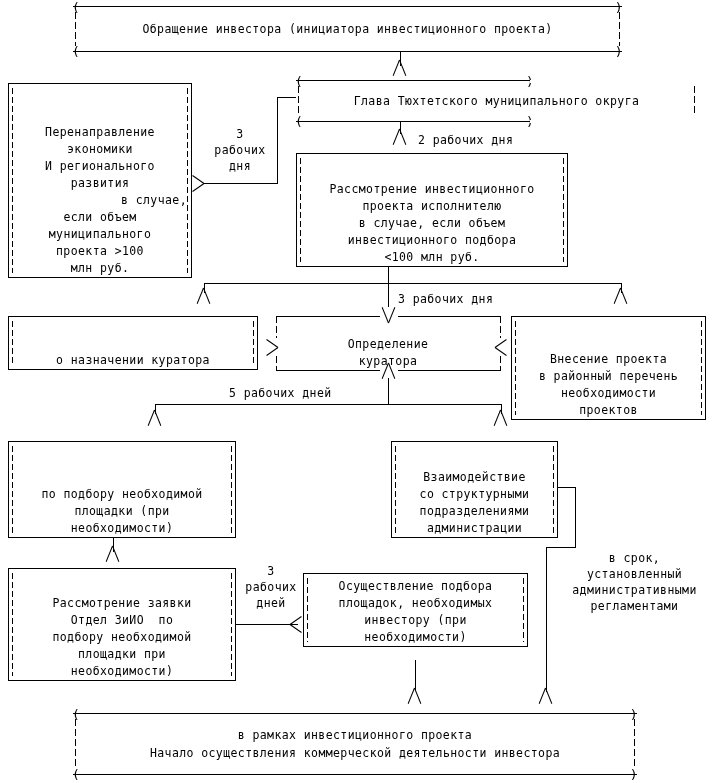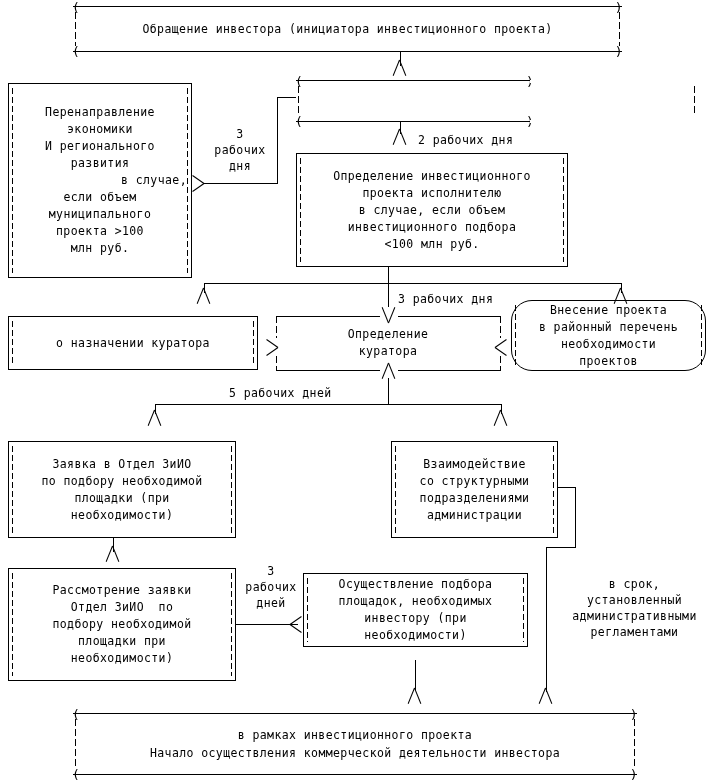--- a/index.html
+++ b/index.html
@@ -18,21 +18,21 @@
   }
 
   
   .box {
     position: absolute;
     box-sizing: border-box;
     border: 1px solid #000000;
     display: flex;
     flex-direction: column;
     align-items: center;
-    justify-content: center;
+    justify-content: flex-end;
     text-align: center;
     font-size: 11.5px;
     line-height: 17px;
     letter-spacing: 0.4px;
     background: transparent;
   }
   .box .ln { display: block; white-space: pre; }
 
   
   .box.inner-rule::before,
@@ -167,20 +167,21 @@
 
   <div class="pbox" style="left:296px; top:80px; width:401px; height:42px;">
     <div class="edge-top"></div>
     <div class="edge-bot"></div>
     <span class="paren" style="left:-1px; top:-5px;">(</span>
     <span class="paren" style="left:230px; top:-5px;">)</span>
     <span class="paren" style="left:-1px; bottom:-6px;">(</span>
     <span class="paren" style="left:230px; bottom:-6px;">)</span>
     <div class="side l"></div>
     <div class="side r"></div>
+    <span class="ln">Глава Тюхтетского муниципального округа</span>
   </div>
 
   <div style="position:absolute; left:530px; top:80px; width:168px; height:3px; background:#fff;"></div>
   <div style="position:absolute; left:530px; top:120px; width:168px; height:3px; background:#fff;"></div>
 
   <div class="vline solid" style="left:400px; top:122px; height:12px;"></div>
   <div class="arrowV" style="left:392px; top:129px;"></div>
   <div class="lbl" style="left:418px; top:132px;">2 рабочих дня</div>
 
   <div class="hline" style="left:277px; top:97px; width:19px;"></div>
@@ -197,21 +198,21 @@
     <span class="ln">И регионального</span>
     <span class="ln">развития</span>
     <span class="ln" style="align-self:flex-end; padding-right:4px;margin-left:18px;">в случае,</span>
     <span class="ln">если объем</span>
     <span class="ln">муниципального</span>
     <span class="ln">проекта &gt;100</span>
     <span class="ln">млн руб.</span>
   </div>
 
   <div class="box inner-rule" style="left:296px; top:153px; width:272px; height:114px;">
-    <span class="ln">Определение инвестиционного</span>
+    <span class="ln">Рассмотрение инвестиционного</span>
     <span class="ln">проекта исполнителю</span>
     <span class="ln">в случае, если объем</span>
     <span class="ln">инвестиционного подбора</span>
     <span class="ln">&lt;100 млн руб.</span>
   </div>
 
   <div class="vline solid" style="left:388px; top:267px; height:22px;"></div>
   <div class="hline" style="left:204px; top:283px; width:417px;"></div>
 
   <div class="vline solid" style="left:204px; top:283px; height:10px;"></div>
@@ -239,59 +240,58 @@
   <div class="hline" style="left:398px; top:370px; width:102px;"></div>
   <div class="vline" style="left:276px; top:316px; height:22px;"></div>
   <div class="vline" style="left:276px; top:356px; height:15px;"></div>
   <div class="vline" style="left:500px; top:316px; height:22px;"></div>
   <div class="vline" style="left:500px; top:356px; height:15px;"></div>
   <div class="arrowUp" style="left:381px; top:307px;"></div>
   <div class="arrowV" style="left:381px; top:363px;"></div>
   <div class="arrowL" style="left:268px; top:339px;"></div>
   <div class="arrowR" style="left:495px; top:339px;"></div>
 
-  <div class="box inner-rule" style="left:511px; top:300px; width:195px; height:71px;border-radius:21px;">
+  <div class="box inner-rule" style="left:511px; top:316px; width:195px; height:104px;">
     <span class="ln">Внесение проекта</span>
     <span class="ln">в районный перечень</span>
     <span class="ln">необходимости</span>
     <span class="ln">проектов</span>
   </div>
 
   <div class="lbl" style="left:229px; top:385px;">5 рабочих дней</div>
   <div class="vline solid" style="left:388px; top:378px; height:26px;"></div>
 
   <div class="hline" style="left:155px; top:404px; width:346px;"></div>
   <div class="vline solid" style="left:155px; top:404px; height:10px;"></div>
   <div class="arrowV" style="left:147px; top:410px;"></div>
   <div class="vline solid" style="left:501px; top:404px; height:10px;"></div>
   <div class="arrowV" style="left:493px; top:410px;"></div>
 
   <div class="box inner-rule" style="left:8px; top:441px; width:228px; height:97px;">
-    <span class="ln">Заявка в Отдел ЗиИО</span>
     <span class="ln">по подбору необходимой</span>
     <span class="ln">площадки (при</span>
     <span class="ln">необходимости)</span>
   </div>
 
   <div class="vline solid" style="left:113px; top:538px; height:14px;"></div>
   <div class="arrowV" style="left:105px; top:546px;"></div>
 
   <div class="box inner-rule" style="left:391px; top:441px; width:167px; height:97px;">
     <span class="ln">Взаимодействие</span>
     <span class="ln">со структурными</span>
     <span class="ln">подразделениями</span>
     <span class="ln">администрации</span>
   </div>
 
   <div class="hline" style="left:558px; top:487px; width:18px;"></div>
   <div class="vline solid" style="left:575px; top:487px; height:60px;"></div>
   <div class="hline" style="left:546px; top:547px; width:30px;"></div>
   <div class="vline solid" style="left:546px; top:547px; height:145px;"></div>
   <div class="arrowV" style="left:538px; top:688px;"></div>
-  <div class="lbl multi" style="left:555px; top:576px; width:159px;">в срок,
+  <div class="lbl multi" style="left:555px; top:550px; width:159px;">в срок,
 установленный
 административными
 регламентами</div>
 
   <div class="box inner-rule" style="left:8px; top:568px; width:228px; height:113px;">
     <span class="ln">Рассмотрение заявки</span>
     <span class="ln">Отдел ЗиИО  по</span>
     <span class="ln">подбору необходимой</span>
     <span class="ln">площадки при</span>
     <span class="ln">необходимости)</span>

